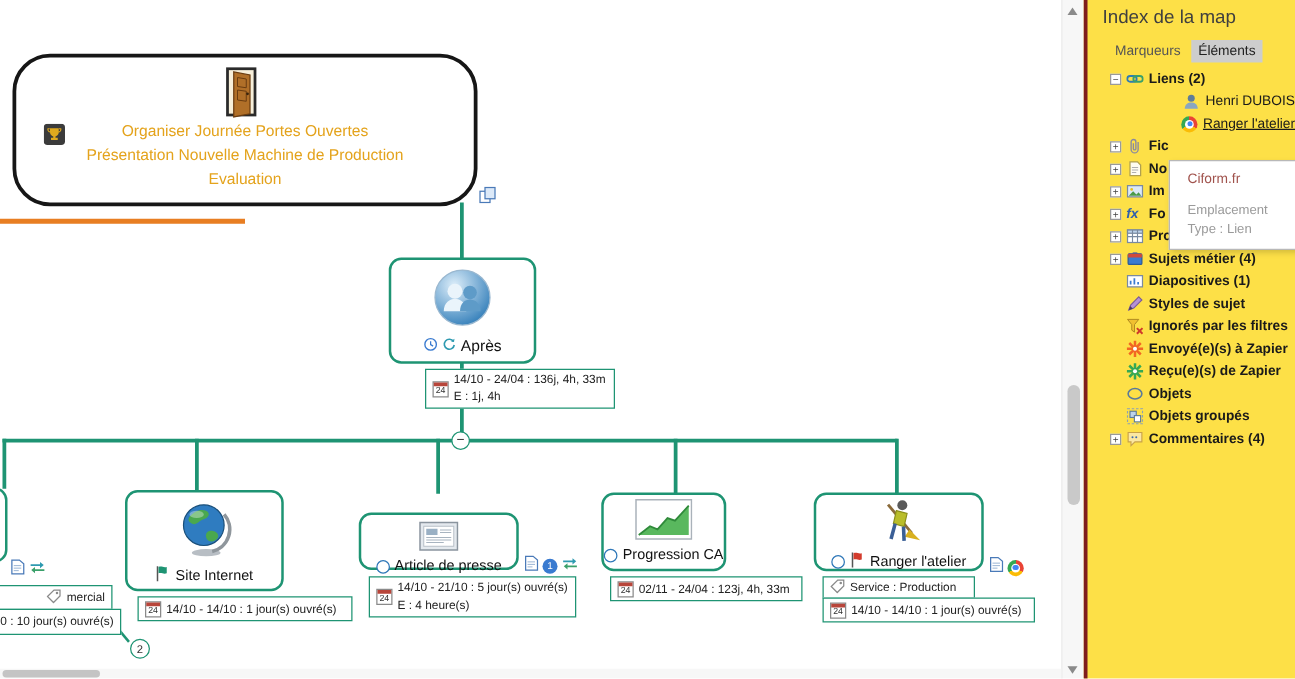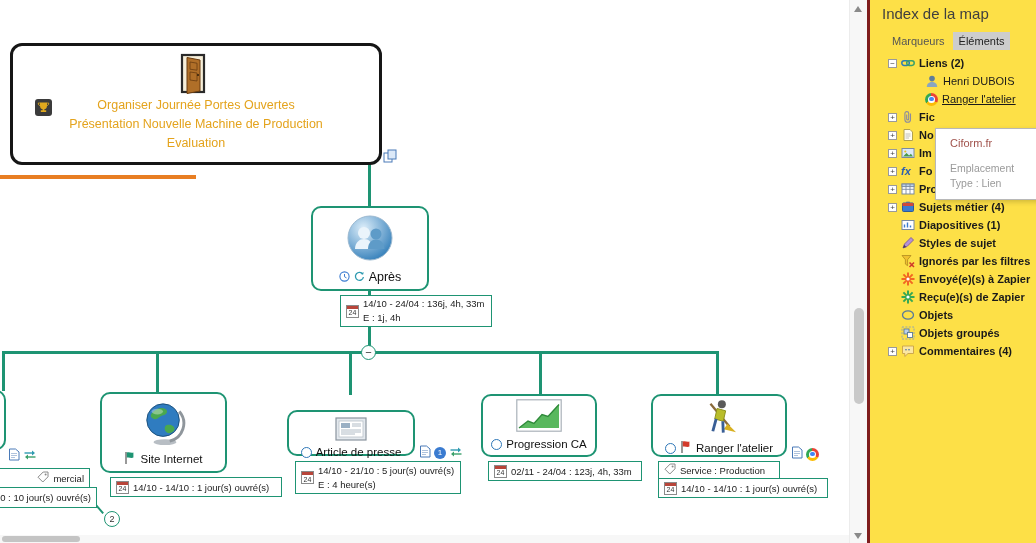--- a/index.html
+++ b/index.html
@@ -13,21 +13,21 @@
   .orange-line{position:absolute;left:0;top:175px;width:196px;height:3.5px;background:#E87E22;z-index:1;}
 
   .node{position:absolute;background:#fff;border:2.5px solid #1E9473;border-radius:10px;z-index:2;
         display:flex;flex-direction:column;align-items:center;box-sizing:border-box;}
   .node .lblrow{display:flex;align-items:center;gap:4px;font-size:11.5px;color:#111;margin-top:auto;margin-bottom:5px;white-space:nowrap;}
   .infobox{position:absolute;background:#fff;border:1px solid #1E9473;box-sizing:border-box;z-index:2;
            display:flex;align-items:center;gap:4px;padding:1px 5px;font-size:9.5px;color:#222;white-space:nowrap;}
   .infobox .col{display:flex;flex-direction:column;line-height:14px;}
 
   .main-topic{position:absolute;left:10px;top:43px;width:372px;height:122px;background:#fff;
-              border:3px solid #161616;border-radius:12px;z-index:2;box-sizing:border-box;}
+              border:3px solid #161616;border-radius:30px;z-index:2;box-sizing:border-box;}
   .mt-text{position:absolute;left:0;top:50px;width:100%;text-align:center;color:#E4A31C;font-size:12.5px;line-height:19px;}
   .door{position:absolute;left:50%;top:7px;transform:translateX(-50%);}
   .trophy{position:absolute;left:22px;top:53px;}
 
   .collapse-circle{position:absolute;left:361px;top:345px;width:15px;height:15px;border-radius:50%;
        background:#fff;border:1.5px solid #1E9473;z-index:3;font-size:11px;line-height:13px;text-align:center;color:#333;box-sizing:border-box;}
   .count-badge{position:absolute;left:104px;top:511px;width:16px;height:16px;border-radius:50%;background:#fff;
        border:1.5px solid #1E9473;z-index:3;font-size:9px;line-height:14px;text-align:center;color:#333;box-sizing:border-box;}
   .badge-link{position:absolute;left:98px;top:502px;width:2px;height:13px;background:#1E9473;transform:rotate(-40deg);z-index:1;}
 
@@ -52,21 +52,21 @@
   .hthumb{position:absolute;left:2px;top:1px;width:78px;height:6px;background:#c4c4c4;border-radius:3px;}
 
   
   #panel{position:absolute;left:867px;top:0;width:169px;height:543px;background:#fde047;border-left:3px solid #7f1d1d;overflow:hidden;box-sizing:border-box;}
   .ptitle{font-size:15px;color:#3f3f3f;padding:5px 0 0 12px;white-space:nowrap;}
   .tabs{margin:10px 0 4px 16px;display:flex;gap:2px;}
   .tab{font-size:11px;color:#555;padding:3px 6px;white-space:nowrap;cursor:default;}
   .tab.active{background:#cdcdcd;color:#222;}
   .tree{margin-top:2px;}
   .trow{display:flex;align-items:center;height:18px;padding-left:18px;gap:4px;white-space:nowrap;cursor:default;}
-  .trow.child{padding-left:55px;}
+  .trow.child{padding-left:55px;justify-content:flex-end;}
   .twist{width:9px;height:9px;border:1px solid #9a9a9a;background:#fff;font-size:8px;line-height:7px;text-align:center;color:#444;flex:none;box-sizing:border-box;}
   .twist.none{border:none;background:transparent;}
   .ticon{flex:none;width:14px;height:14px;}
   .fx{font-style:italic;font-weight:bold;color:#2e5fae;font-size:11px;text-align:left;line-height:14px;}
   .tlabel{font-size:11px;color:#1a1a1a;}
   .b{font-weight:bold;}
   .ulink{text-decoration:underline;}
 
   
   #tooltip{position:absolute;left:935px;top:128px;width:110px;height:72px;background:#fff;border:1px solid #b8b8b8;
@@ -246,21 +246,21 @@
       <span class="cal">
           <i></i>
           <b>24</b>
         </span>
       <span class="col">
         <span>14/10 - 21/10 : 5 jour(s) ouvré(s)</span>
         <span>E : 4 heure(s)</span>
       </span>
     </div>
 
-    <div class="node" style="left:481px;top:394px;width:116px;height:63px;">
+    <div class="node" style="left:481px;top:394px;width:100px;height:63px;">
       <span style="margin-top:3px;">
         <svg width="46" height="33" viewBox="0 0 46 33">
             <rect x="0.8" y="0.8" width="44.4" height="31.4" fill="#fff" stroke="#aab2ba" stroke-width="1.2"></rect>
             <path d="M3 29l9-7 6 2.5 8-9 6 2 11-12V29z" fill="#59b85e"></path>
             <path d="M3 29l9-7 6 2.5 8-9 6 2 11-12" fill="none" stroke="#2f8a3a" stroke-width="1.4"></path>
           </svg>
       </span>
       <div class="lblrow">
         <span class="bullet"></span>
         <span>Progression CA</span>

